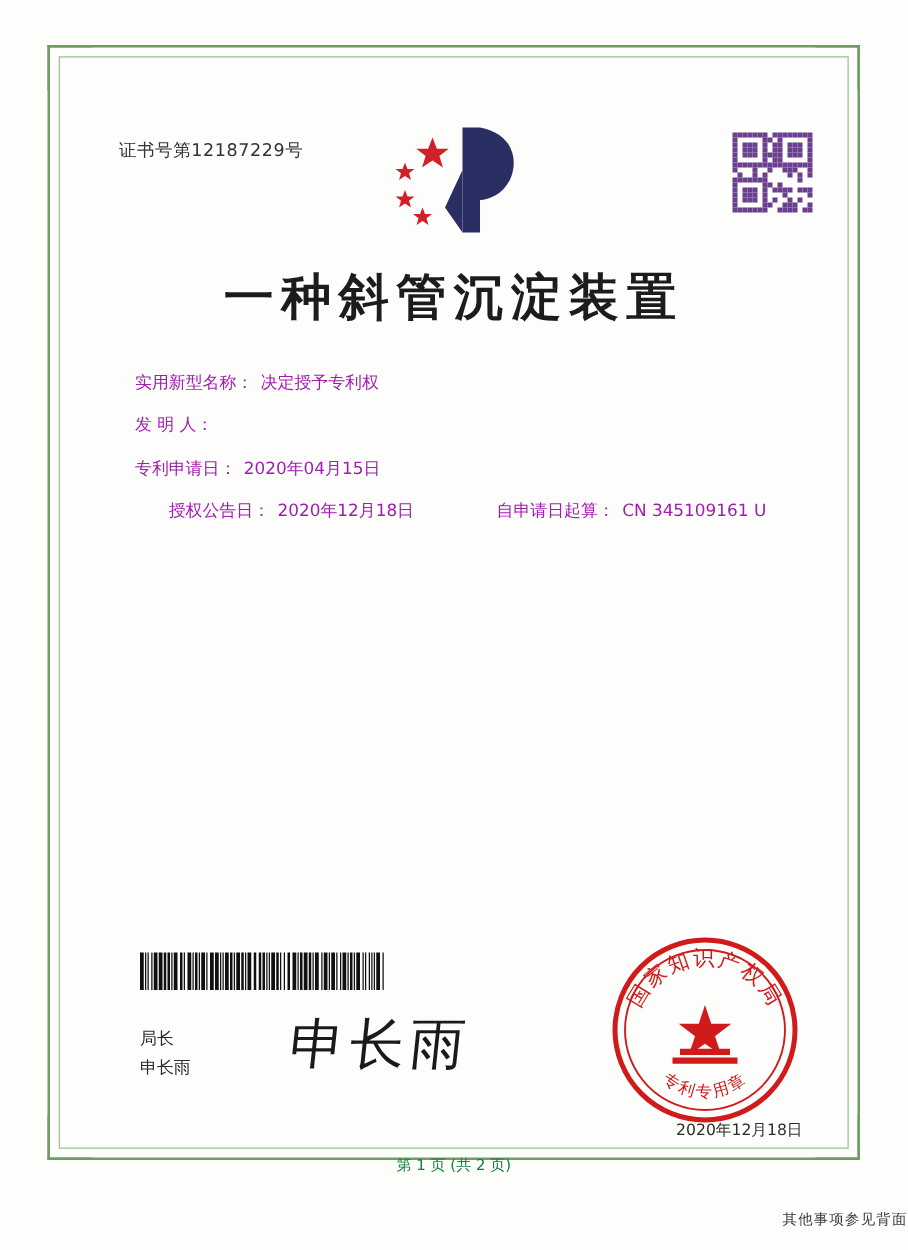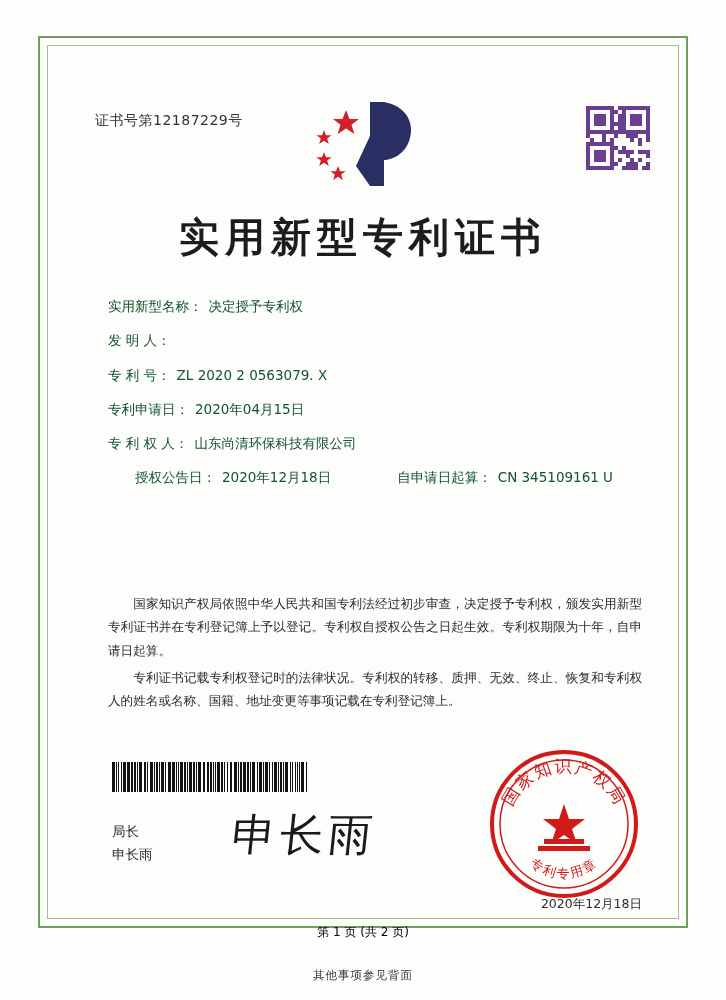--- a/index.html
+++ b/index.html
@@ -105,21 +105,21 @@
     position: absolute;
     left: 108px;
     right: 86px;
     top: 296px;
   }
   .frow {
     display: flex;
     align-items: baseline;
     margin-bottom: 14px;
     font-size: 13.5px;
-    color: #14532d;
+    color: #a21caf;
     line-height: 1.5;
   }
   .flabel {
     white-space: pre;
     flex: 0 0 auto;
   }
   .fvalue {
     margin-left: 6px;
     flex: 1 1 auto;
   }
@@ -193,28 +193,28 @@
     color: #2c2c2c;
   }
 
   .page-no {
     position: absolute;
     left: 0;
     right: 0;
     top: 924px;
     text-align: center;
     font-size: 12px;
-    color: #000000;
+    color: #15803d;
   }
   .footnote {
     position: absolute;
     left: 0;
     right: 0;
     top: 968px;
-    text-align: center;
+    text-align: right;
     font-size: 11.5px;
     color: #3a3a3a;
     letter-spacing: 1px;
   }
 </style>
 </head>
 <body>
 
 <div class="page">
 
@@ -497,56 +497,44 @@
         <i class="on"></i>
         <i class="on"></i>
         <i class="on"></i>
         <i class="on"></i>
         <i class=""></i>
         <i class="on"></i>
         <i class="on"></i>
       </div>
   </div>
 
-  <div class="title">实用新型专利证书</div>
+  <div class="title">一种斜管沉淀装置</div>
 
   <div class="fields">
     <div class="frow">
       <span class="flabel">实用新型名称：</span>
       <span class="fvalue">决定授予专利权</span>
     </div>
     <div class="frow">
       <span class="flabel">发 明 人：</span>
     </div>
     <div class="frow">
-      <span class="flabel">专 利 号：</span>
-      <span class="fvalue">ZL 2020 2 0563079. X</span>
-    </div>
-    <div class="frow">
       <span class="flabel">专利申请日：</span>
       <span class="fvalue">2020年04月15日</span>
-    </div>
-    <div class="frow">
-      <span class="flabel">专 利 权 人：</span>
-      <span class="fvalue">山东尚清环保科技有限公司</span>
     </div>
     <div class="frow two">
       <span class="flabel">授权公告日：</span>
       <span class="fvalue" style="flex:0 0 auto;">2020年12月18日</span>
       <span class="seg2">
         <span class="flabel">自申请日起算：</span>
         <span class="fvalue">CN 345109161 U</span>
       </span>
     </div>
   </div>
 
-  <div class="paras">
-    <p>国家知识产权局依照中华人民共和国专利法经过初步审查，决定授予专利权，颁发实用新型专利证书并在专利登记簿上予以登记。专利权自授权公告之日起生效。专利权期限为十年，自申请日起算。</p>
-    <p>专利证书记载专利权登记时的法律状况。专利权的转移、质押、无效、终止、恢复和专利权人的姓名或名称、国籍、地址变更等事项记载在专利登记簿上。</p>
-  </div>
 
   <div class="barcode" id="barcode">
       <i style="width:3px;margin-right:1px"></i>
       <i style="width:1.4px;margin-right:1px"></i>
       <i style="width:1.4px;margin-right:1.6px"></i>
       <i style="width:1.4px;margin-right:1.6px"></i>
       <i style="width:3px;margin-right:1px"></i>
       <i style="width:3px;margin-right:1px"></i>
       <i style="width:3px;margin-right:1px"></i>
       <i style="width:1.4px;margin-right:1px"></i>

